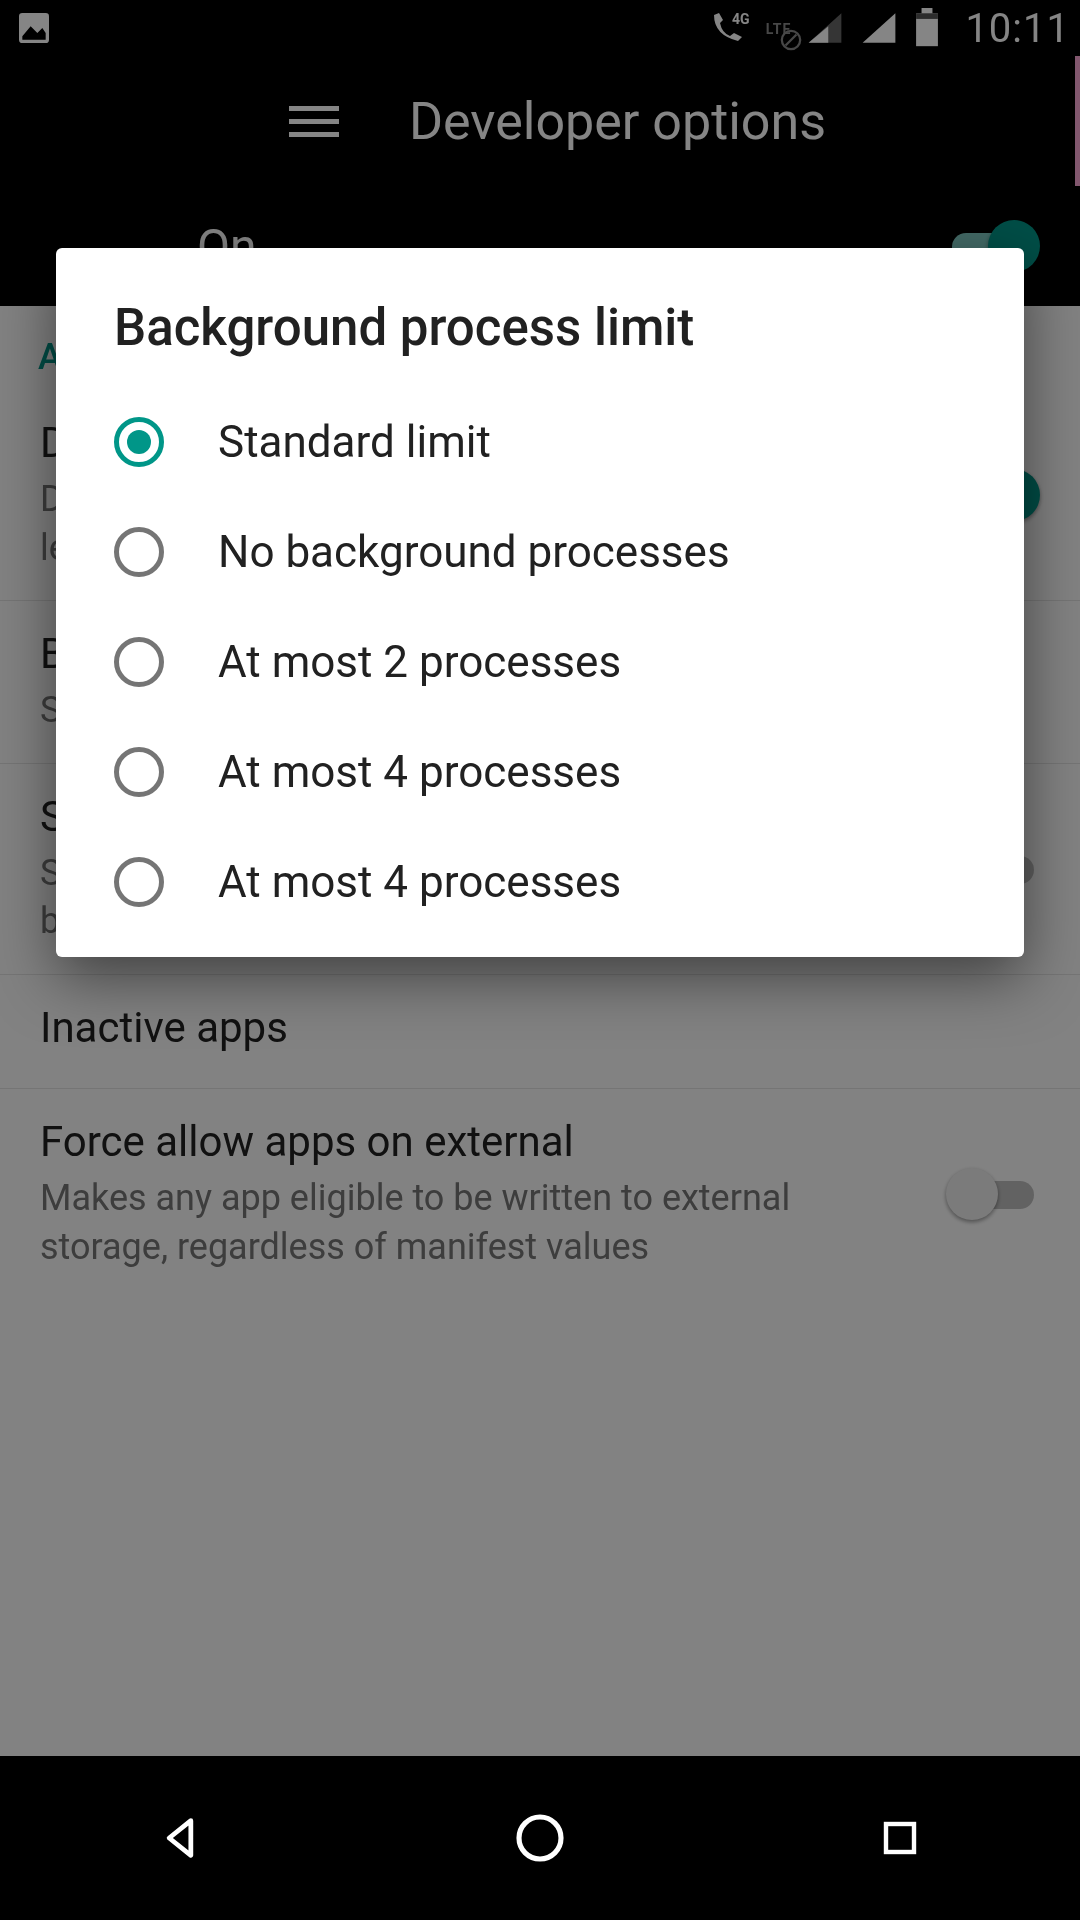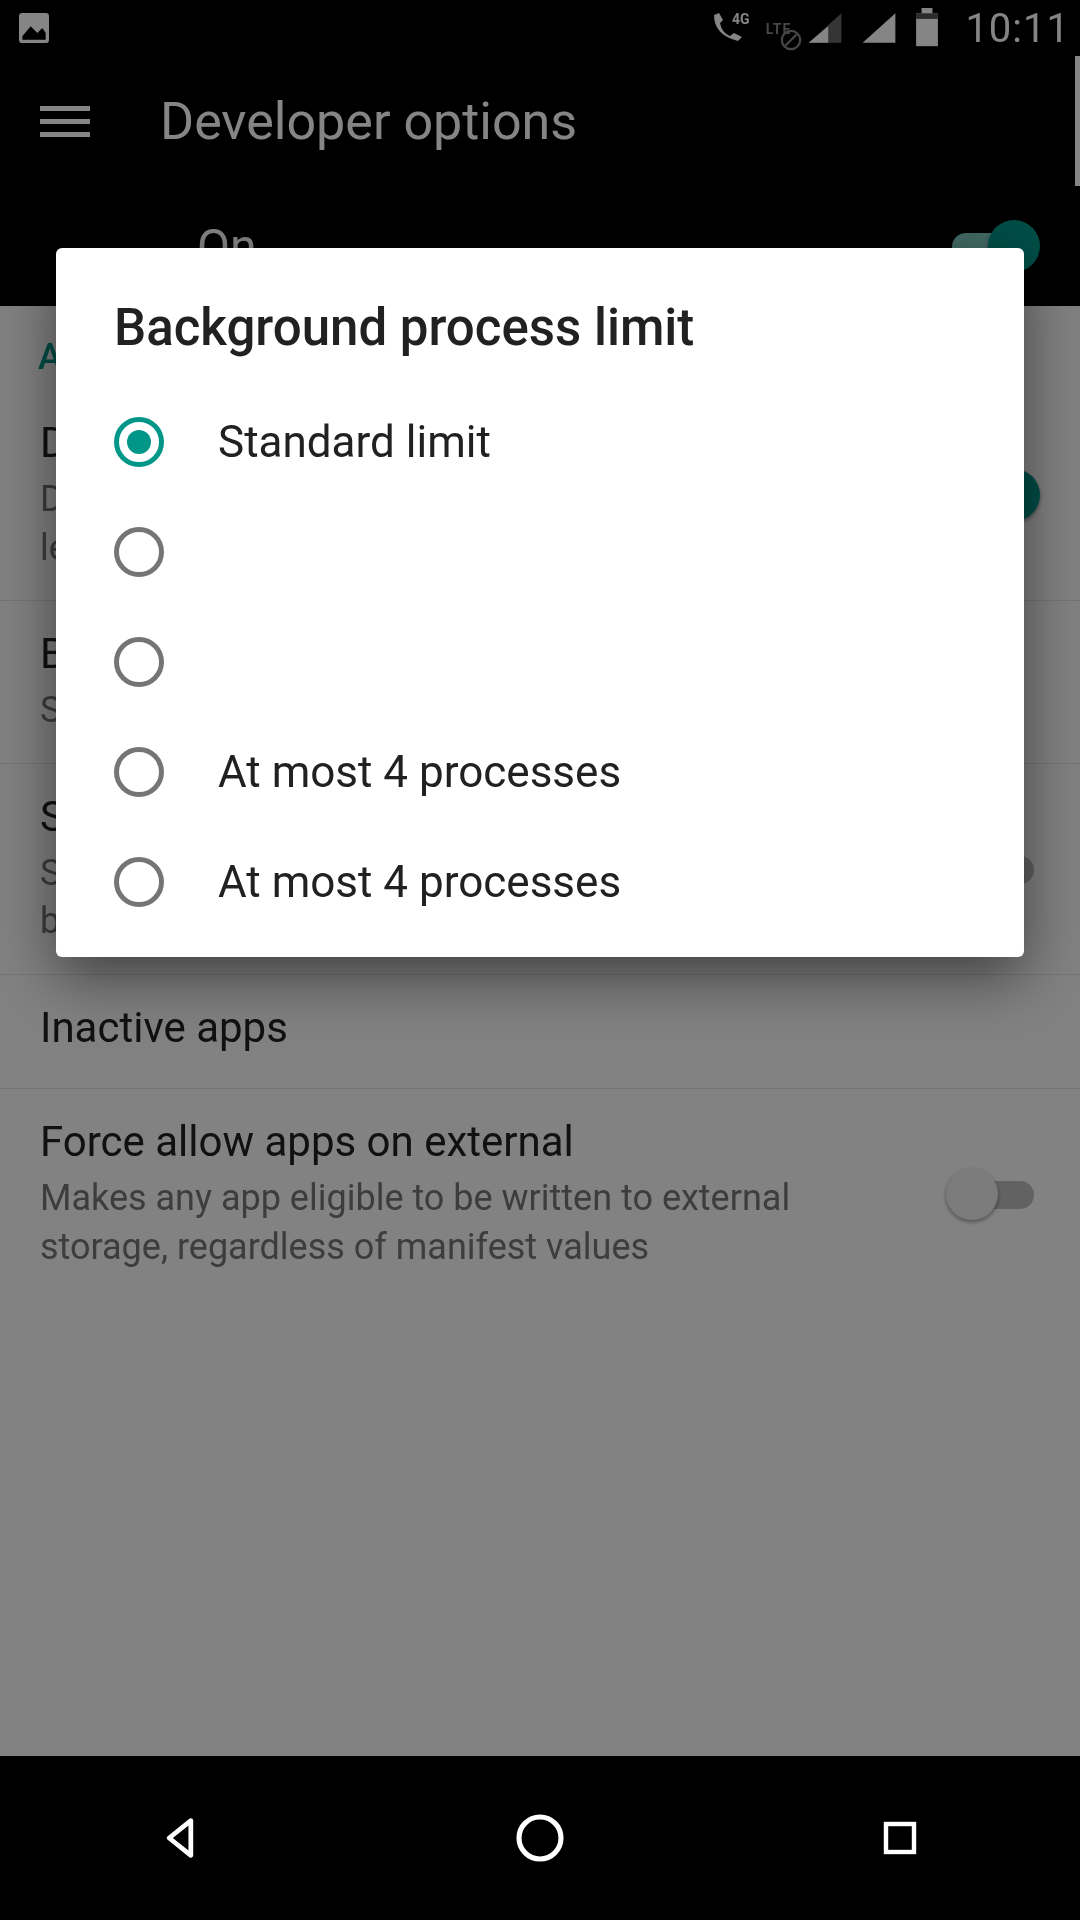--- a/index.html
+++ b/index.html
@@ -1,27 +1,27 @@
 <!DOCTYPE html>
 <html><head>
 <meta charset="utf-8">
 <style>
   * { margin: 0; padding: 0; box-sizing: border-box; }
   html, body { width: 1080px; height: 1920px; overflow: hidden; font-family: Roboto, "Helvetica Neue", Arial, sans-serif; background: #000; -webkit-font-smoothing: antialiased; }
-  .screen { position: relative; width: 1080px; height: 1920px; background: #ffffff; }
+  .screen { position: relative; width: 1080px; height: 1920px; background: #f9a8d4; }
 
   
   .statusbar { position: absolute; top: 0; left: 0; right: 0; height: 56px; background: #000; color: #fff; display: flex; align-items: center; justify-content: space-between; padding: 0 10px 0 14px; }
   .status-left { display: flex; align-items: center; gap: 12px; }
   .status-right { display: flex; align-items: center; gap: 14px; }
   .clock { font-size: 40px; font-weight: 400; letter-spacing: 1px; margin-left: 10px; }
   .picture-icon svg { width: 40px; height: 40px; display: block; }
 
   
-  .appbar { position: absolute; top: 56px; left: 0; right: 5px; height: 130px; background: #000; display: flex; align-items: center; padding-left: 40px; }
+  .appbar { position: absolute; top: 56px; left: 0; right: 5px; height: 130px; background: #000; display: flex; align-items: center; padding-left: 40px; justify-content: center; }
   .hamburger { width: 50px; height: 50px; display: flex; flex-direction: column; justify-content: center; gap: 8px; margin-right: 70px; }
   .hamburger span { display: block; height: 5px; background: #fff; width: 100%; }
   .appbar-title { color: #fff; font-size: 52px; font-weight: 400; }
 
   
   .content { position: absolute; top: 186px; left: 0; right: 0; bottom: 164px; background: #fafafa; color: #212121; overflow: hidden; }
   .master-toggle { position: relative; height: 120px; display: flex; align-items: center; padding: 0 40px 0 165px; background: #000; }
   .master-toggle-text { color: #fff; font-size: 48px; margin-left: 32px; }
   .master-toggle .switch { position: absolute; right: 40px; }
   .section-header { padding: 30px 38px 12px; color: #009688; font-size: 36px; font-weight: 500; }
@@ -169,23 +169,25 @@
 
   <div class="dialog">
     <div class="dialog-title">Background process limit</div>
     <div class="radio-list" id="radio-list">
         <div class="radio-item">
           <div class="radio checked"></div>
           <div class="radio-label">Standard limit</div>
         </div>
         <div class="radio-item">
           <div class="radio"></div>
-        </div>
-        <div class="radio-item">
-          <div class="radio"></div>
+          <div class="radio-label">No background processes</div>
+        </div>
+        <div class="radio-item">
+          <div class="radio"></div>
+          <div class="radio-label">At most 2 processes</div>
         </div>
         <div class="radio-item">
           <div class="radio"></div>
           <div class="radio-label">At most 4 processes</div>
         </div>
         <div class="radio-item">
           <div class="radio"></div>
           <div class="radio-label">At most 4 processes</div>
         </div>
       </div>

